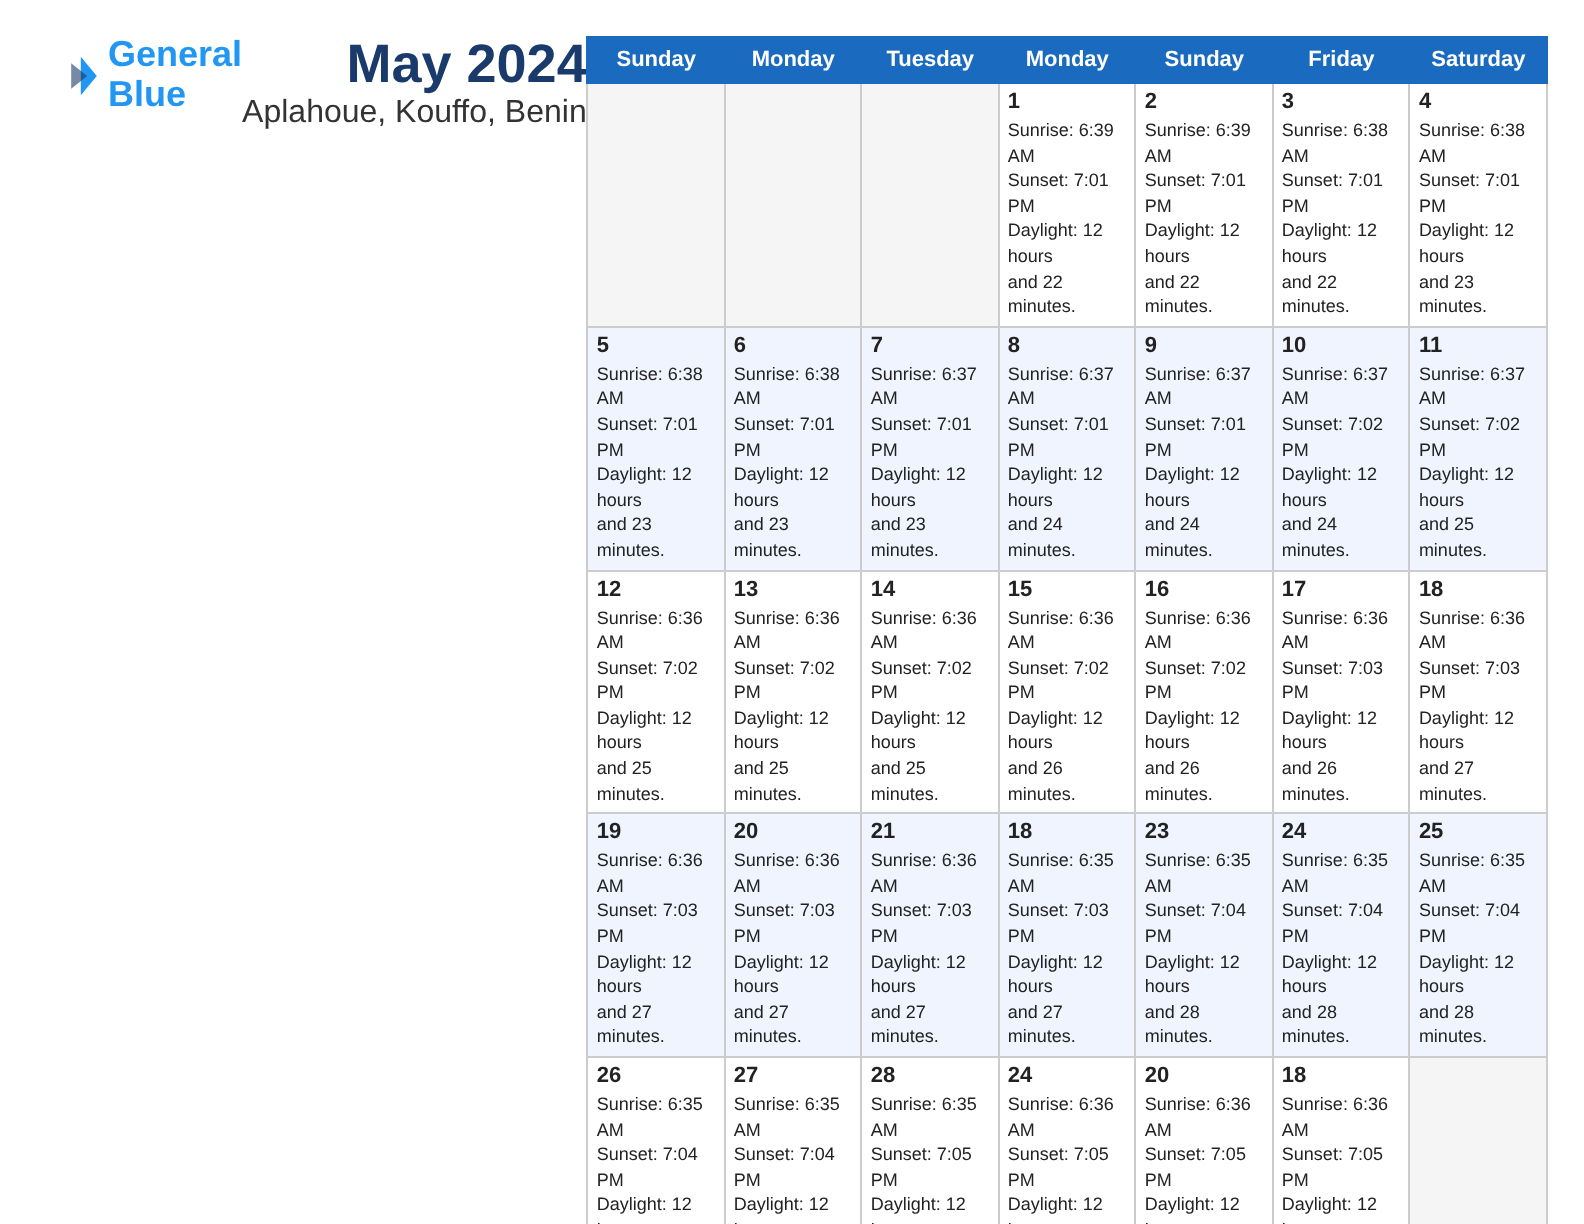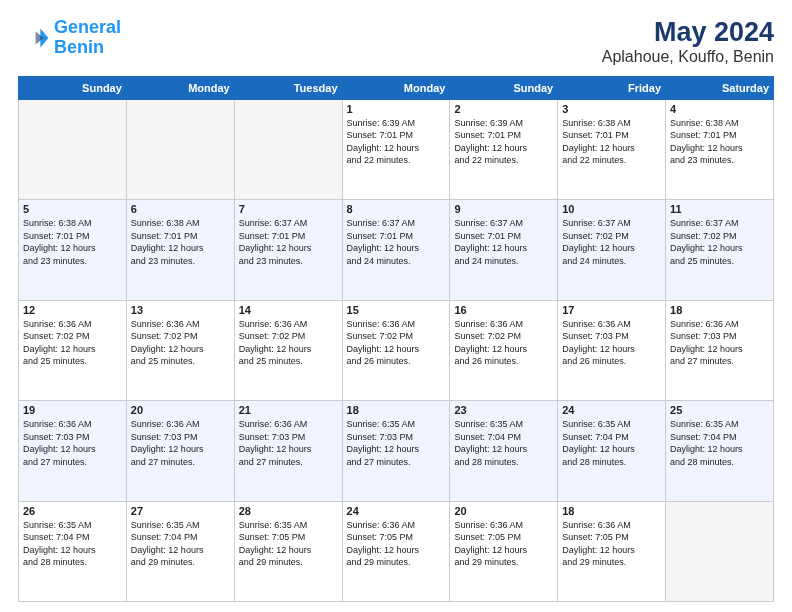--- a/index.html
+++ b/index.html
@@ -8,21 +8,20 @@
       background: #fff;
       width: 792px;
       height: 612px;
       overflow: hidden;
     }
     .page {
       width: 792px;
       height: 612px;
       padding: 18px 18px 10px 18px;
       display: flex;
-      flex-direction: column;
     }
     .header {
       display: flex;
       justify-content: space-between;
       align-items: flex-start;
       margin-bottom: 10px;
     }
     .logo {
       display: flex;
       align-items: center;
@@ -61,21 +60,21 @@
       width: 100%;
       table-layout: fixed;
     }
     .calendar th {
       background: #1a6bbf;
       color: #fff;
       font-size: 11px;
       font-weight: bold;
       padding: 5px 4px;
       border: 1px solid #1a6bbf;
-      text-align: right;
+      text-align: center;
     }
     .calendar td {
       border: 1px solid #ccc;
       vertical-align: top;
       padding: 3px 4px;
       font-size: 9.5px;
       color: #222;
       background: #fff;
       height: 80px;
     }
@@ -102,21 +101,21 @@
 
 <div class="page">
   <div class="header">
     <div class="logo">
       <svg class="logo-icon" viewBox="0 0 40 40">
         <polygon points="28,8 38,20 28,32" fill="#2196f3"></polygon>
         <polygon points="22,12 32,20 22,28" fill="#1a3a6b" opacity="0.6"></polygon>
       </svg>
       <div class="logo-text">
         <div><span>General</span></div>
-        <div><span style="color:#2196f3">Benin</span></div>
+        <div><span style="color:#2196f3">Blue</span></div>
       </div>
     </div>
     <div class="title-block">
       <div class="main-title">May 2024</div>
       <div class="subtitle">Aplahoue, Kouffo, Benin</div>
     </div>
   </div>
 
   <table class="calendar">
     <thead>

